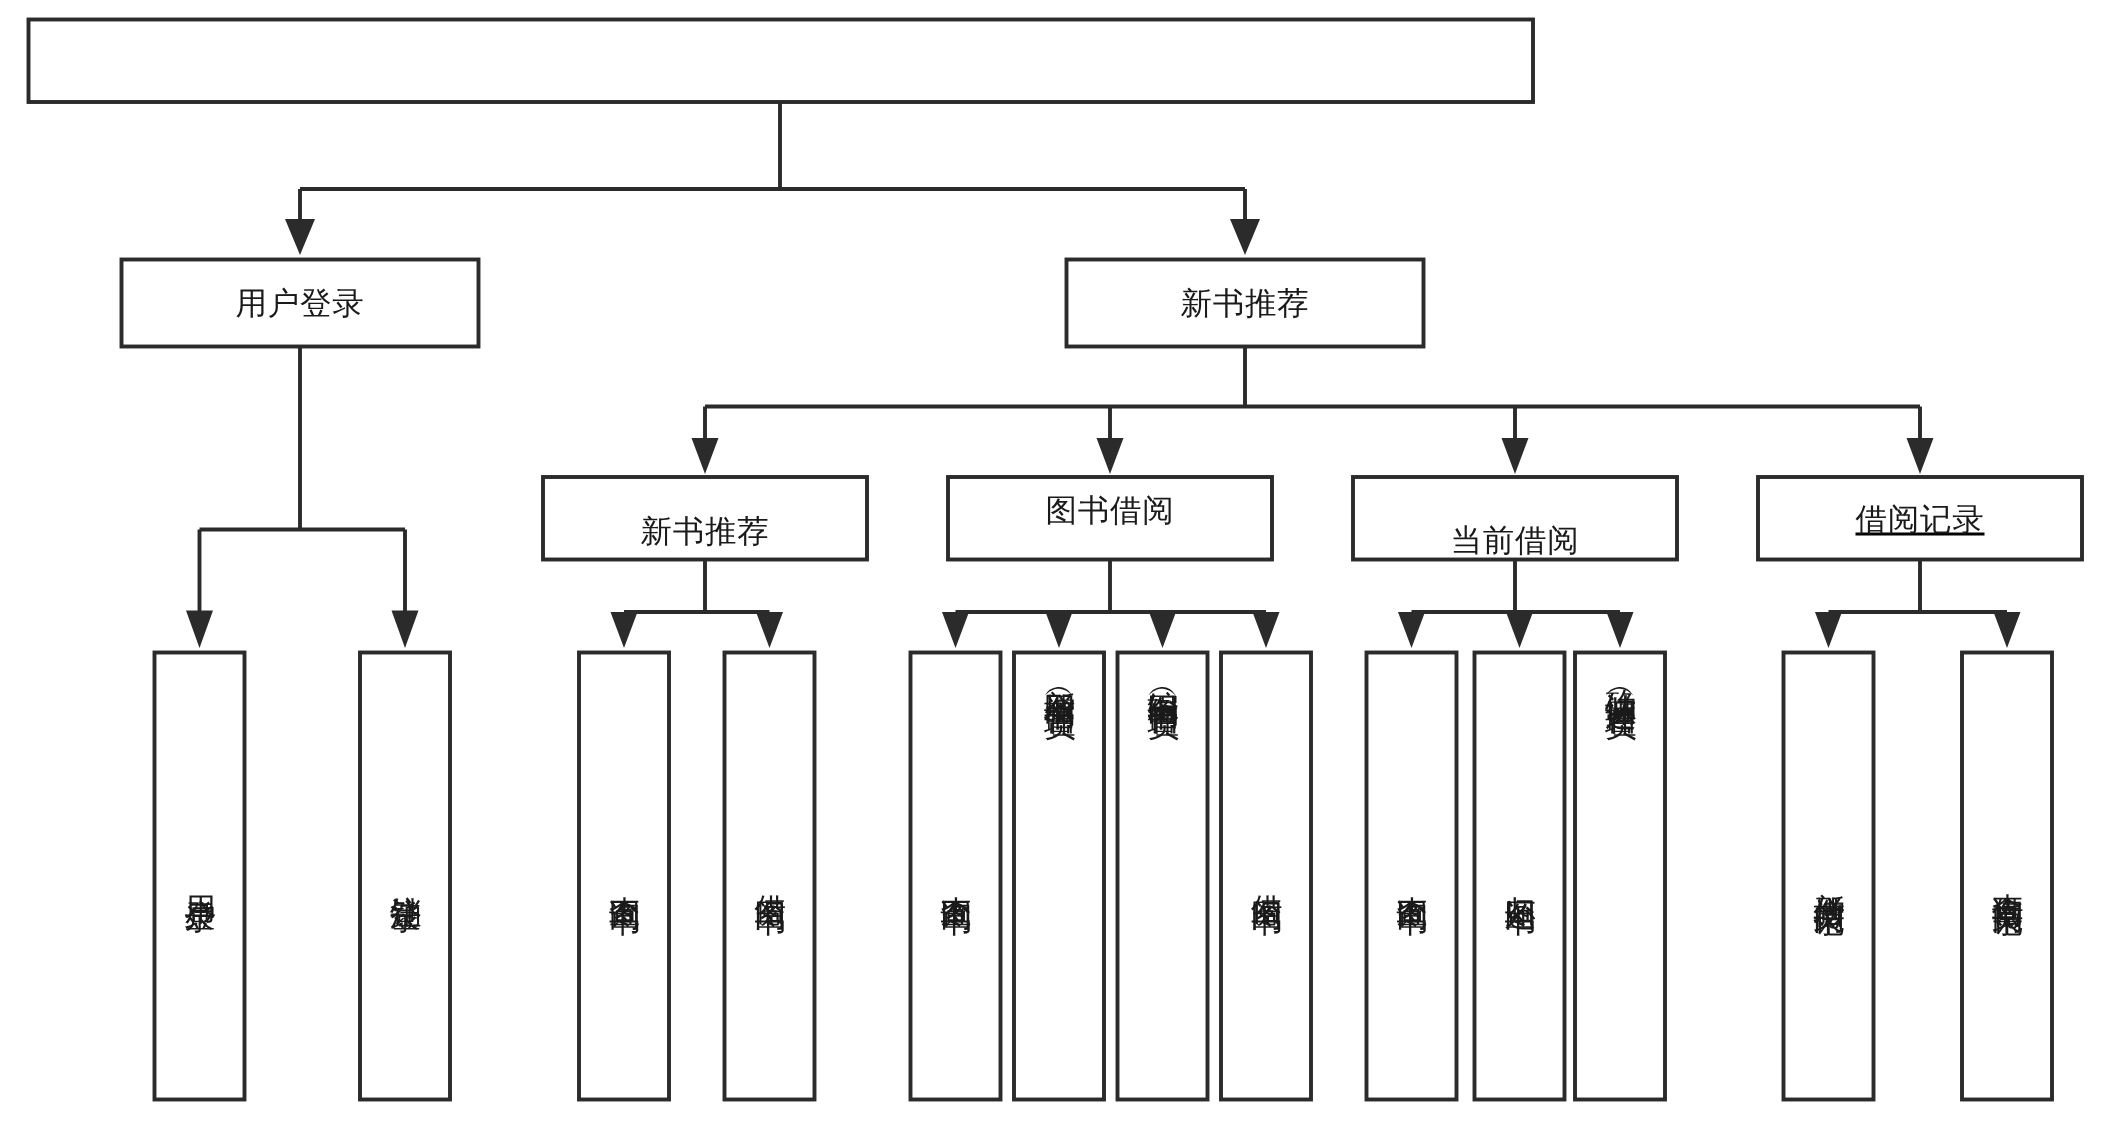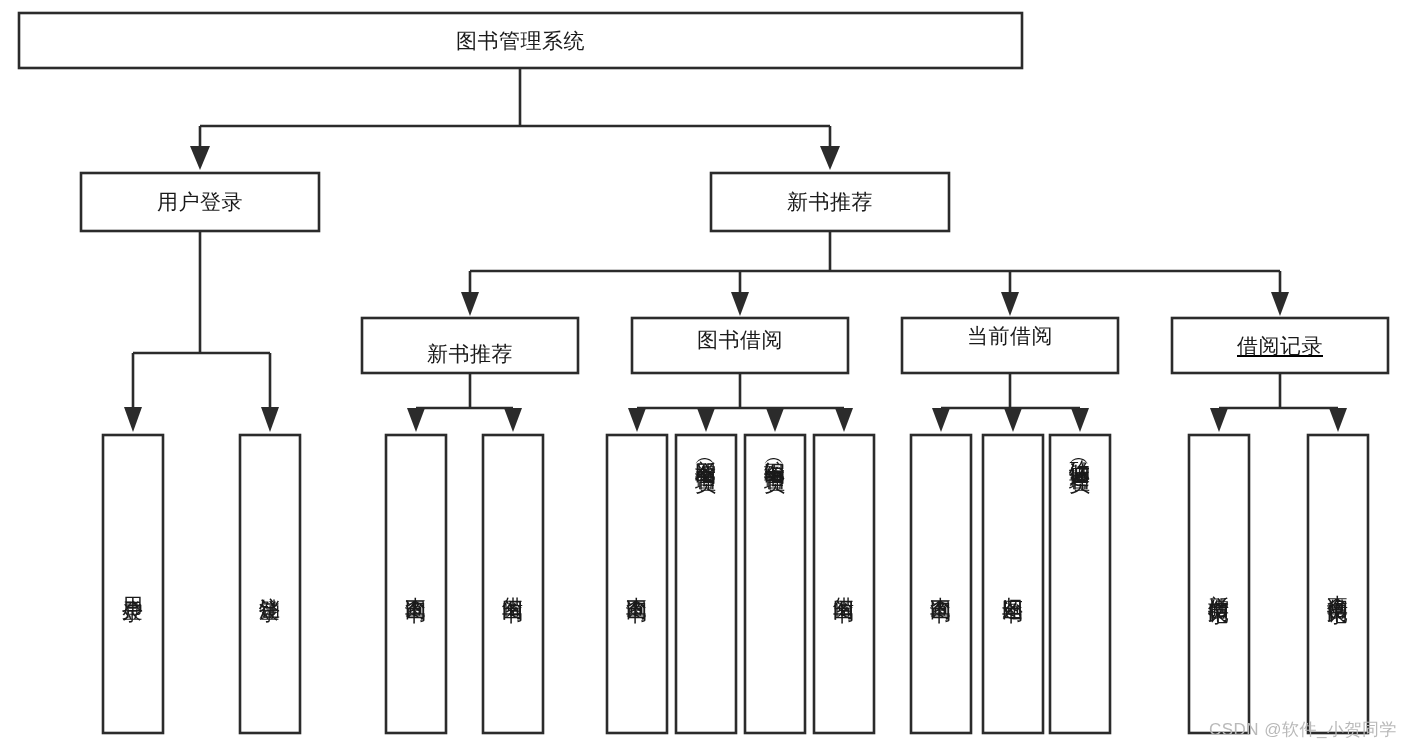--- a/index.html
+++ b/index.html
@@ -180,41 +180,38 @@
     <rect class="node-box" x="814" y="435" width="60" height="298"></rect>
 
     <rect class="node-box" x="911" y="435" width="60" height="298"></rect>
     <rect class="node-box" x="983" y="435" width="60" height="298"></rect>
     <rect class="node-box" x="1050" y="435" width="60" height="298"></rect>
 
     <rect class="node-box" x="1189" y="435" width="60" height="298"></rect>
     <rect class="node-box" x="1308" y="435" width="60" height="298"></rect>
   </svg>
 
-  <div class="hlabel-wrap" style="left:19px; top:13px; width:1003px; height:55px;">
-    <span class="hlabel-text">图书管理系统</span>
-  </div>
 
   <div class="hlabel-wrap" style="left:81px; top:173px; width:238px; height:58px;">
     <span class="hlabel-text">用户登录</span>
   </div>
 
   <div class="hlabel-wrap" style="left:711px; top:173px; width:238px; height:58px;">
     <span class="hlabel-text">新书推荐</span>
   </div>
 
   <div class="hlabel-wrap" style="left:362px; top:318px; width:216px; height:72px;">
     <span class="hlabel-text">新书推荐</span>
   </div>
 
   <div class="hlabel-wrap" style="left:632px; top:318px; width:216px; height:43px;">
     <span class="hlabel-text">图书借阅</span>
   </div>
 
-  <div class="hlabel-wrap" style="left:902px; top:308px; width:216px; height:55px;">
+  <div class="hlabel-wrap" style="left:902px; top:332px; width:216px; height:55px;">
     <span class="hlabel-text">当前借阅</span>
   </div>
 
   <div class="hlabel-wrap" style="left:1172px; top:318px; width:216px; height:55px;text-decoration:underline;">
     <span class="hlabel-text">借阅记录</span>
   </div>
 
   <div class="vlabel-wrap" style="left:103px; top:435px; width:60px; height:298px;">
     <span class="vlabel-text">用户登录</span>
   </div>
@@ -260,15 +257,14 @@
   </div>
 
   <div class="vlabel-wrap" style="left:1189px; top:435px; width:60px; height:298px;">
     <span class="vlabel-text">新增借阅记录</span>
   </div>
 
   <div class="vlabel-wrap" style="left:1308px; top:435px; width:60px; height:298px;">
     <span class="vlabel-text">查询借阅记录</span>
   </div>
 
-  <div class="watermark">CSDN @软件_小贺同学</div>
 
 </div>
 
 </body></html>

